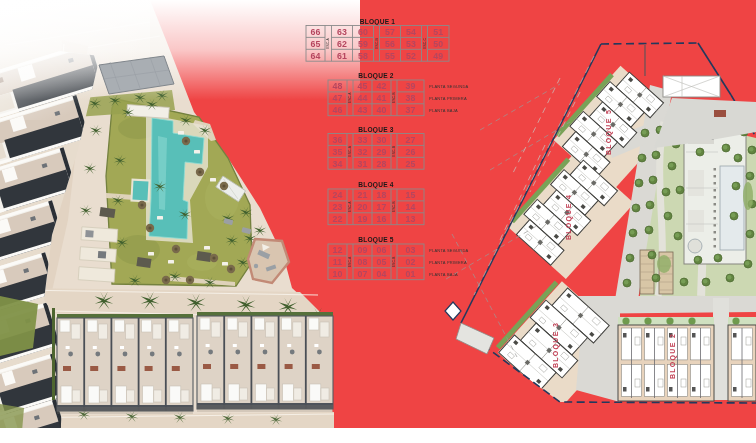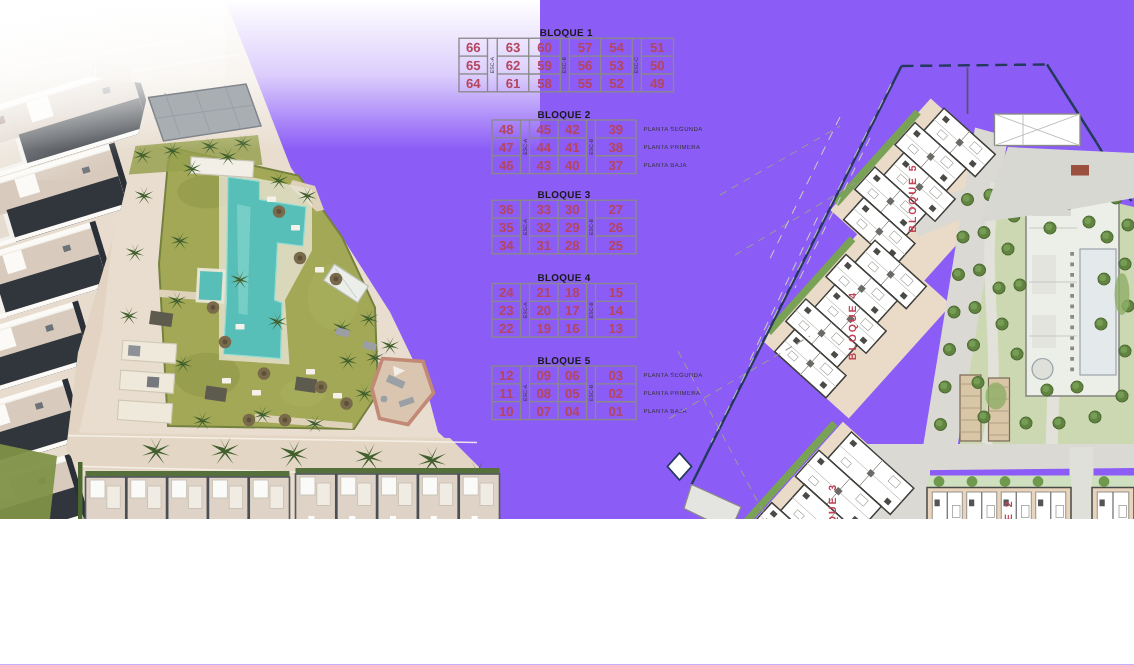--- a/index.html
+++ b/index.html
@@ -1,14 +1,14 @@
 <!DOCTYPE html>
 <html><head><meta charset="utf-8"><style>
 html,body{margin:0;padding:0;background:#fff;}
-#stage{position:relative;width:756px;height:346px;overflow:hidden;background:#8b5cf6;font-family:"Liberation Sans",sans-serif;}
+#stage{position:relative;width:756px;height:428px;overflow:hidden;background:#ef4444;font-family:"Liberation Sans",sans-serif;}
 </style></head><body>
 <div id="stage">
 <svg width="756" height="443" viewBox="0 0 756 443">
 <defs>
 <linearGradient id="fadeTop" x1="0" y1="0" x2="0" y2="1">
           <stop offset="0" stop-color="#ffffff" stop-opacity="1"></stop>
           <stop offset="0.5" stop-color="#ffffff" stop-opacity="0.7"></stop>
           <stop offset="1" stop-color="#ffffff" stop-opacity="0"></stop>
         </linearGradient>
 <linearGradient id="fadeTL" x1="0" y1="0" x2="0.55" y2="0.9">

